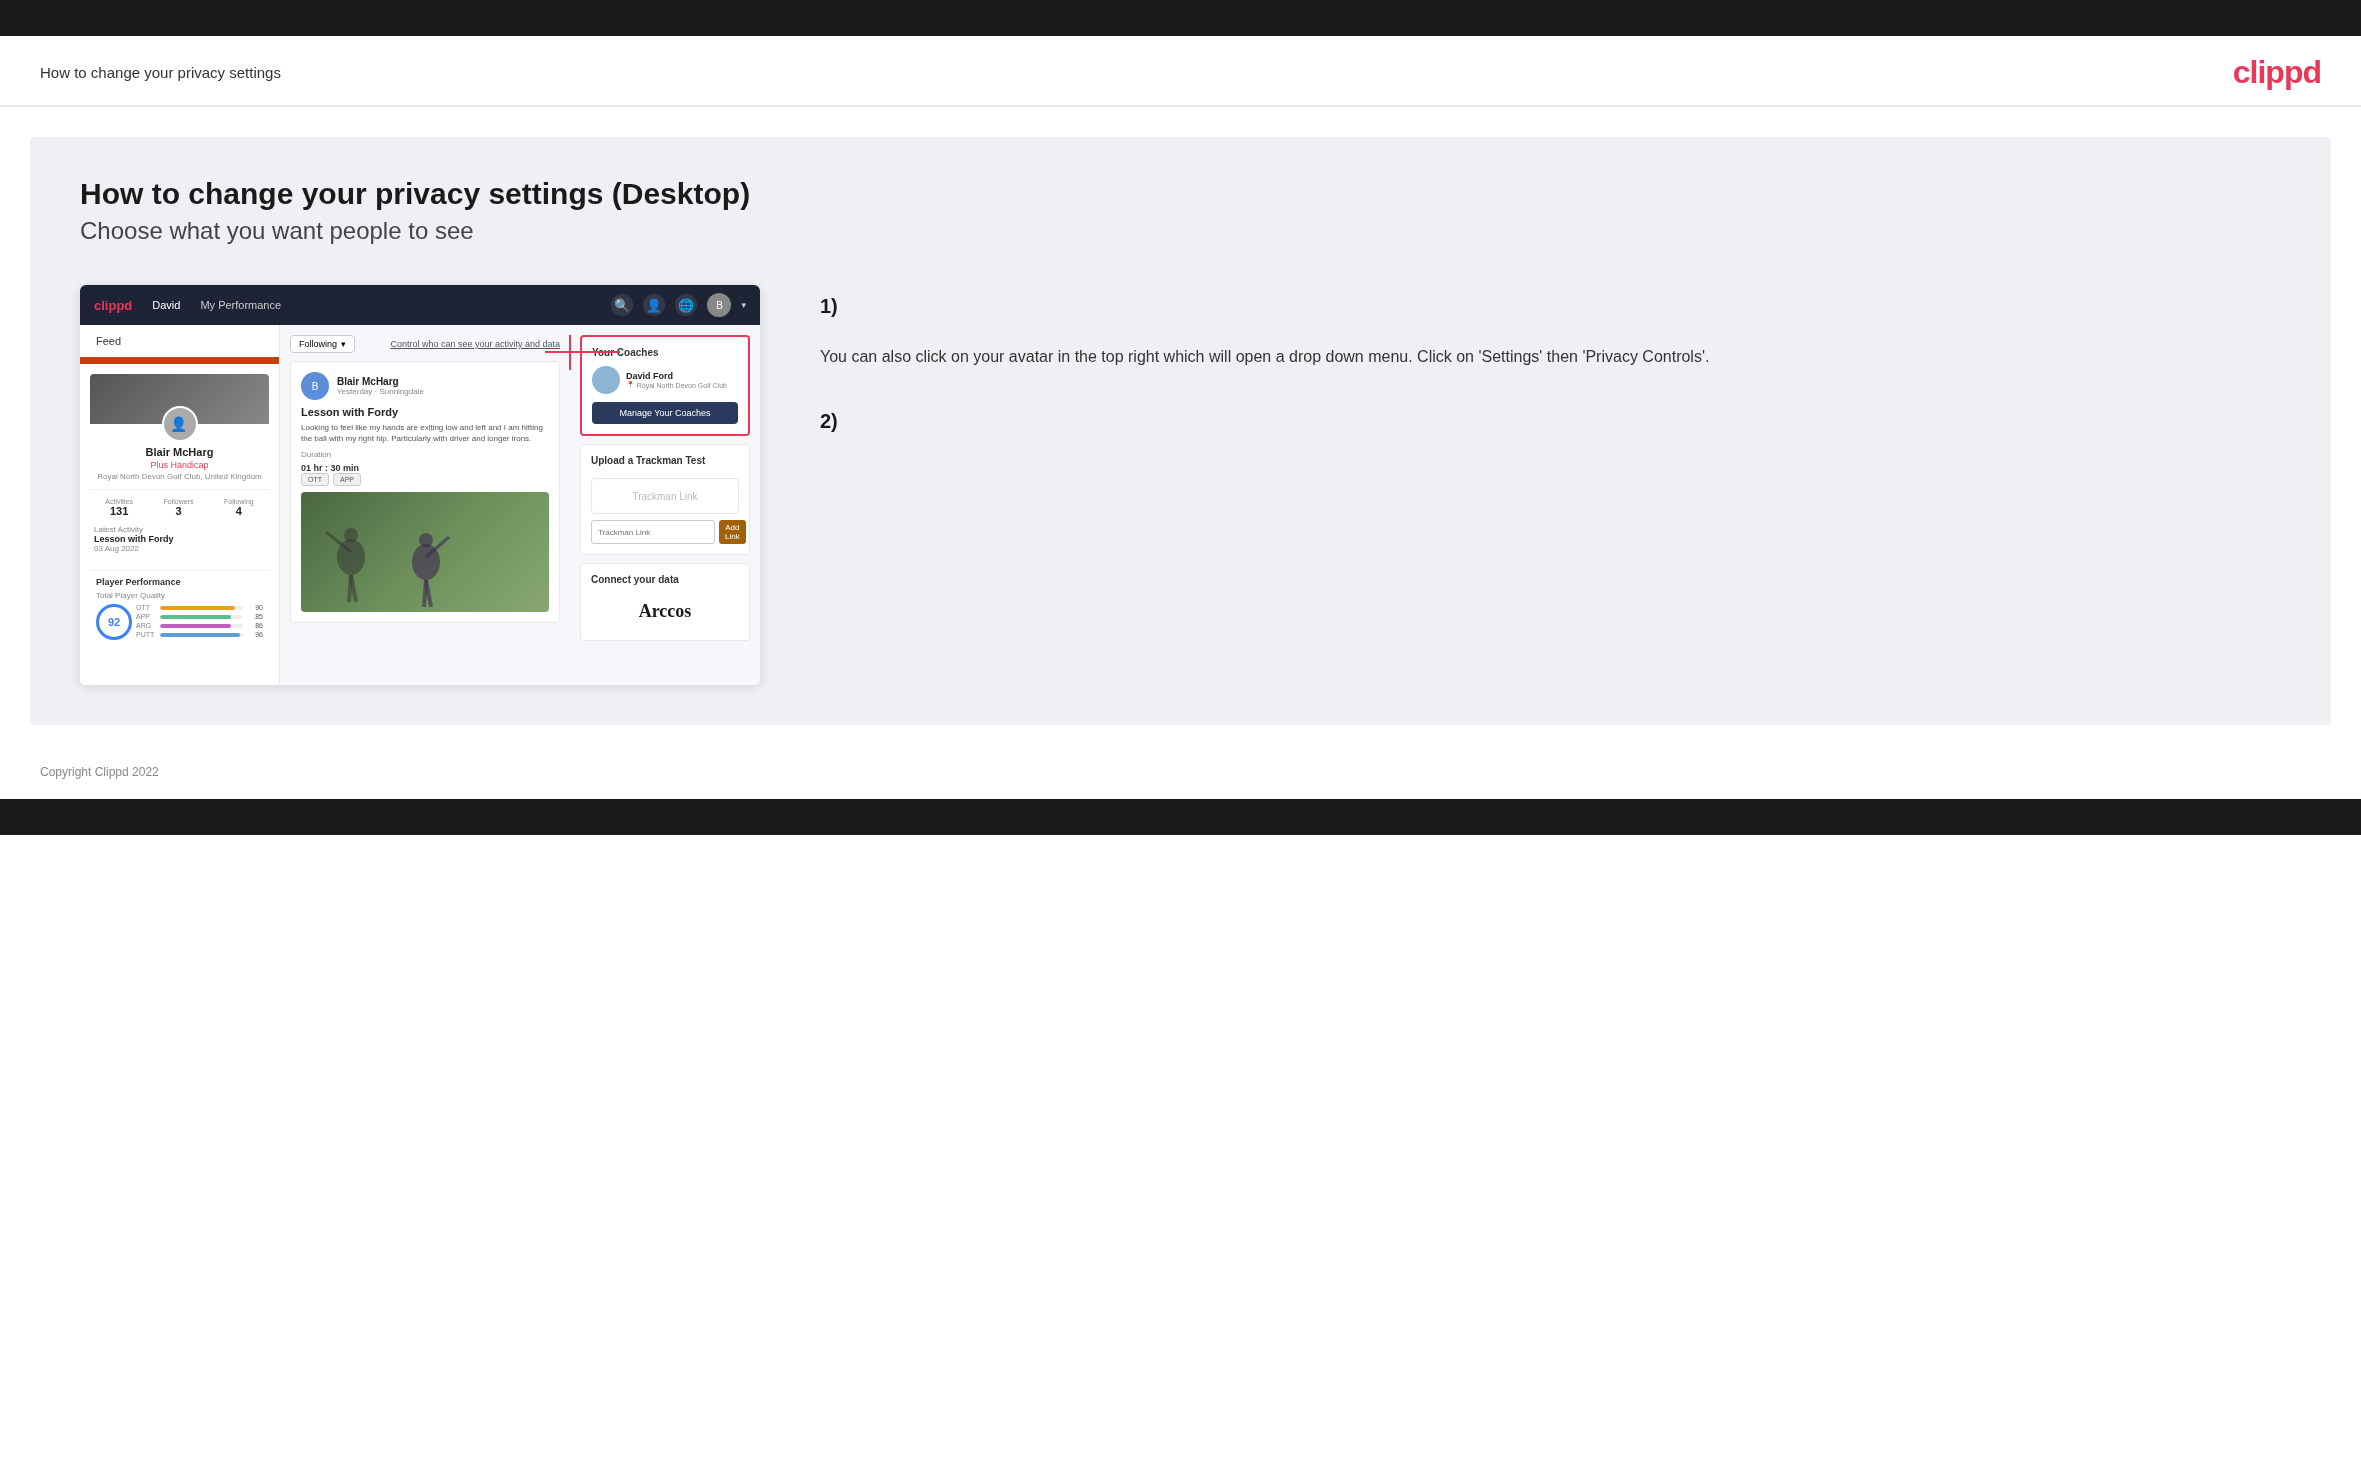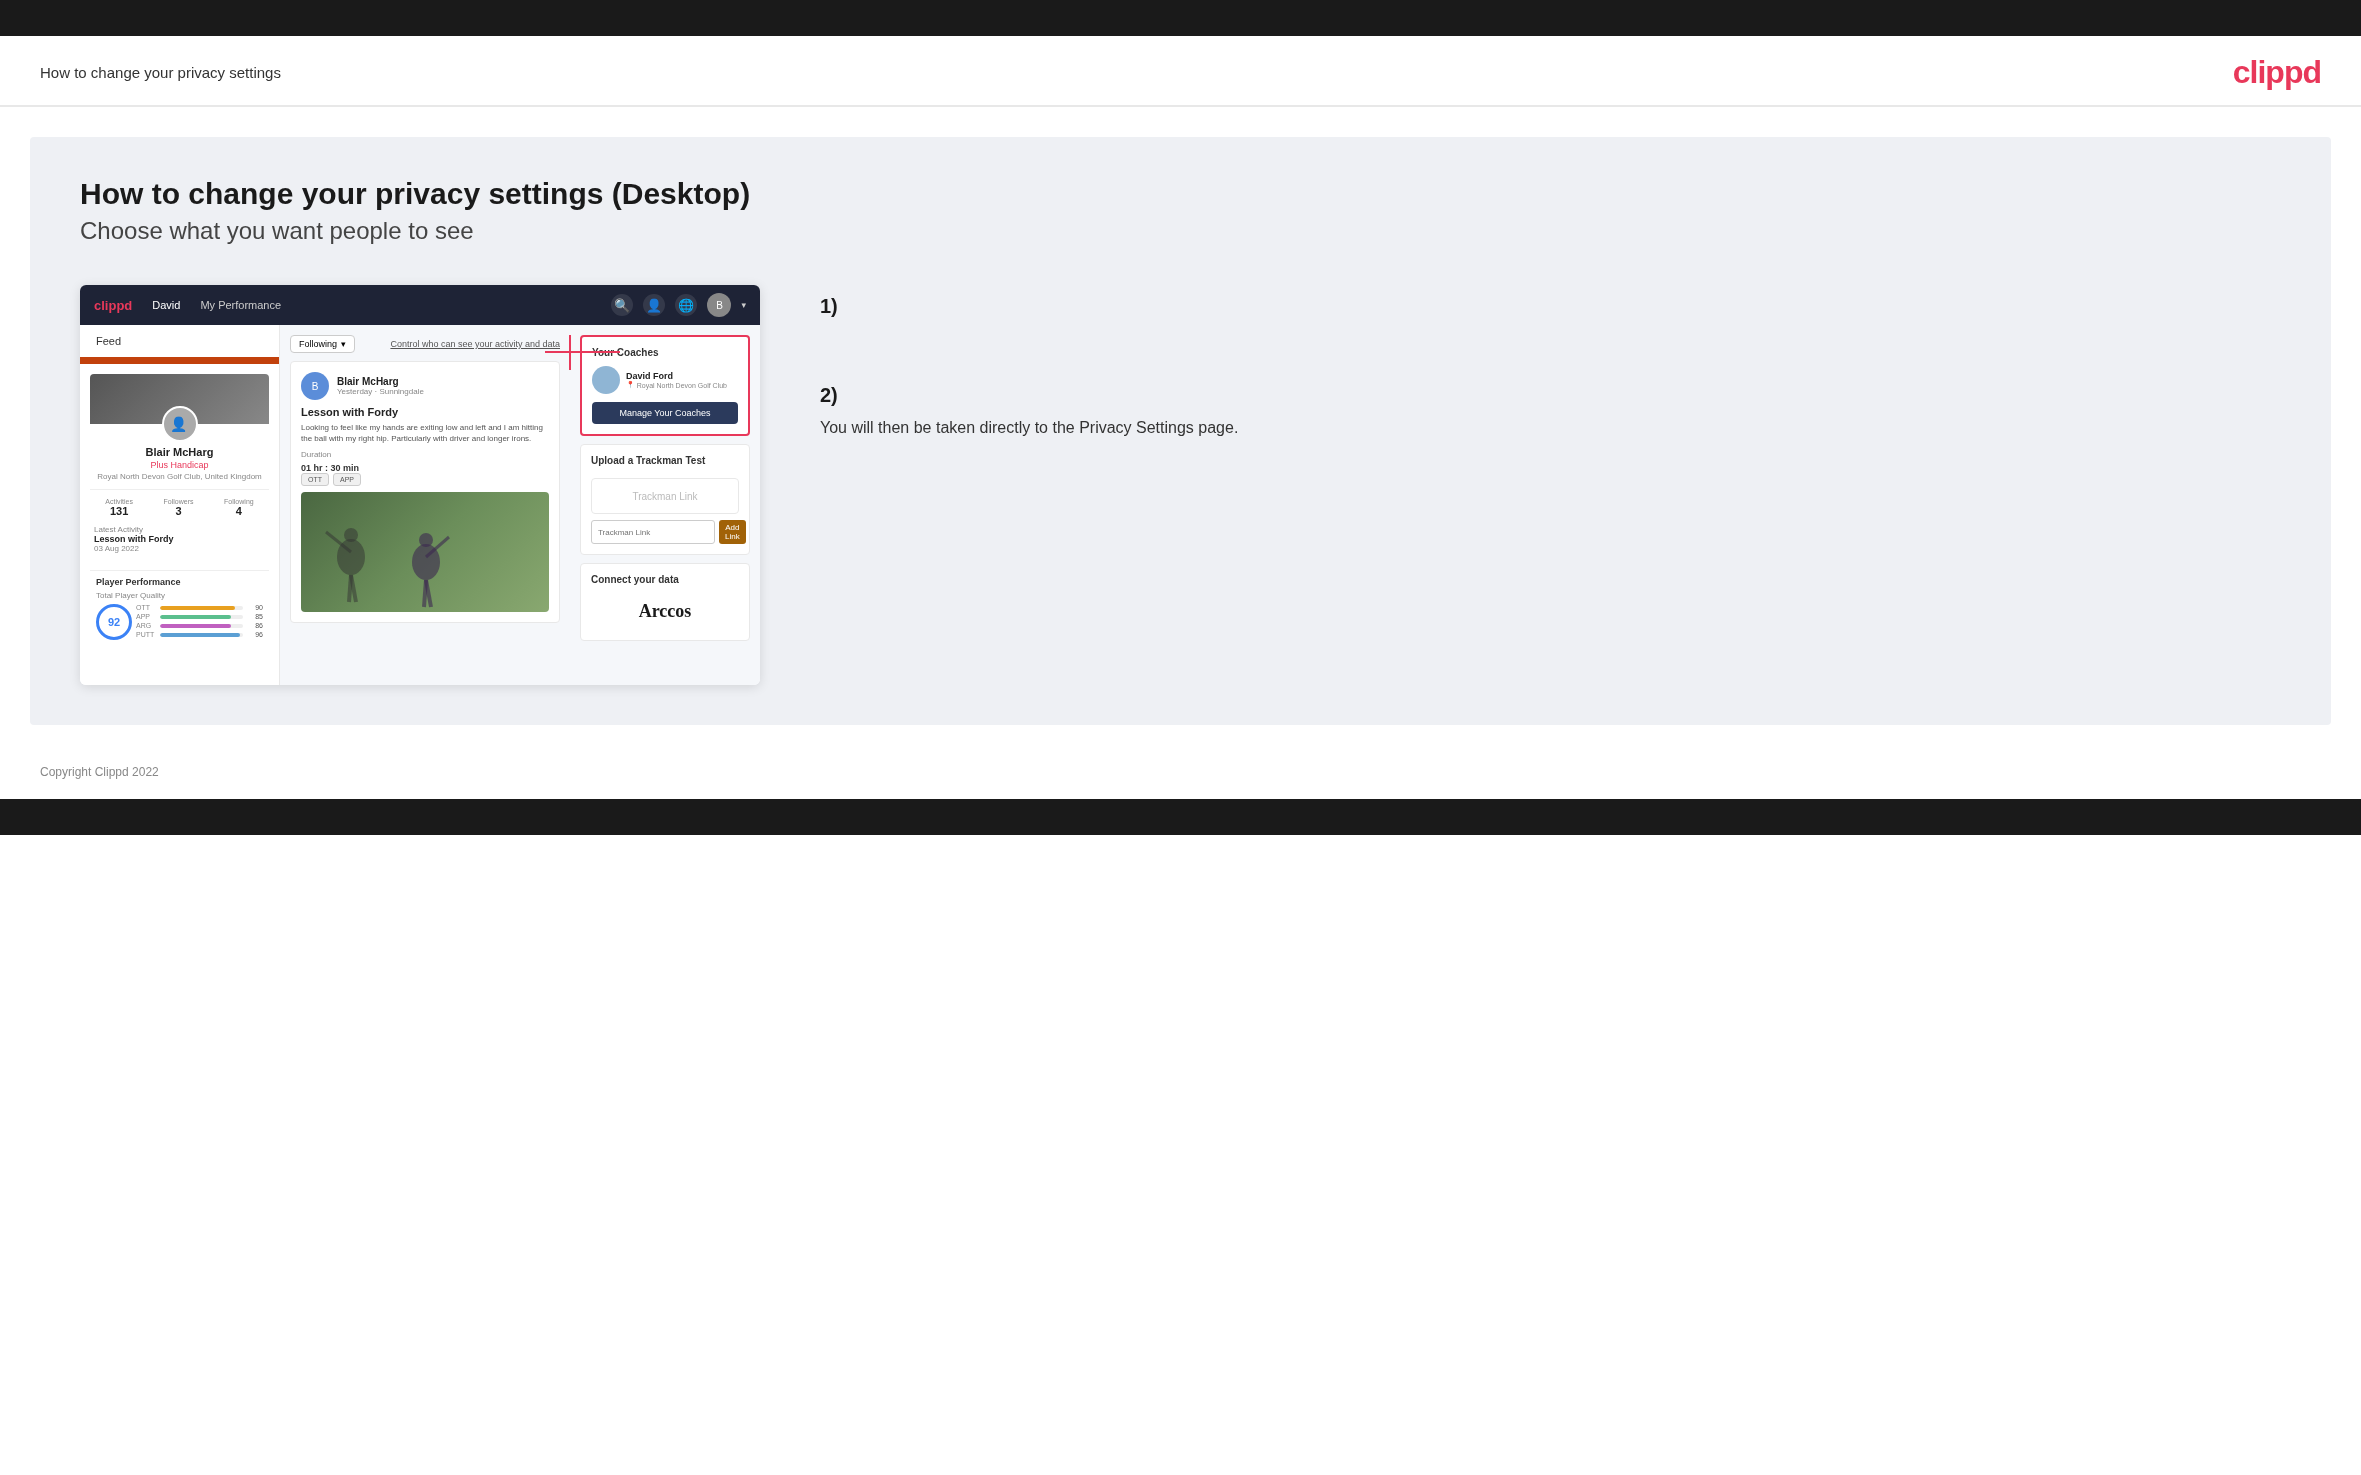--- a/index.html
+++ b/index.html
@@ -735,24 +735,24 @@
           <line x1="490" y1="50" x2="490" y2="85" stroke="#e8385a" stroke-width="2"></line>
           <line x1="490" y1="67" x2="540" y2="67" stroke="#e8385a" stroke-width="2"></line>
         </svg>
       </div>
     </div>
 
     <div class="instructions">
       <div class="instruction-item">
         <div class="instruction-number">1)</div>
         <br>
+        <p class="instruction-text">You can also click on your avatar in the top right which will open a drop down menu. Click on 'Settings' then 'Privacy Controls'.</p>
       </div>
       <div class="instruction-item">
         <div class="instruction-number">2)</div>
-        <p class="instruction-text">You will then be taken directly to the Privacy Settings page.</p>
       </div>
     </div>
   </div>
 </div>
 
 <div class="footer">
   <span>Copyright Clippd 2022</span>
 </div>
 
 <div class="bottom-bar"></div>

